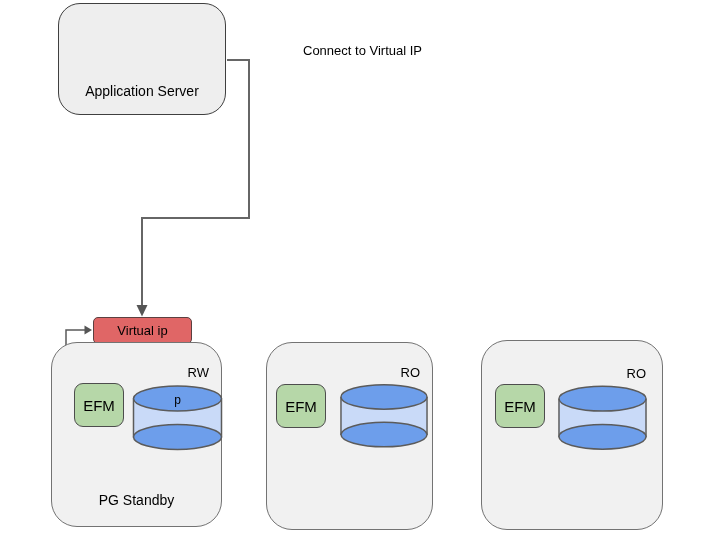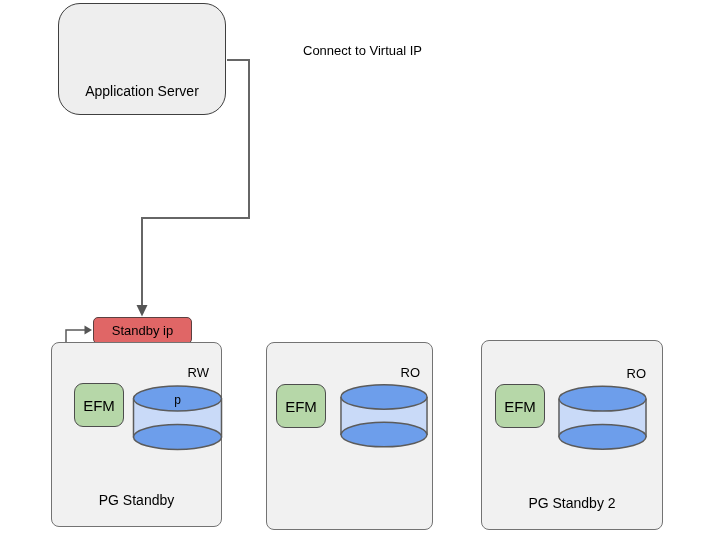--- a/index.html
+++ b/index.html
@@ -54,21 +54,21 @@
     display: flex;
     align-items: center;
     justify-content: center;
     font-size: 13px;
   }
   
   .node {
     position: absolute;
     background: #f1f1f1;
     border: 1.5px solid #737373;
-    border-radius: 8px;
+    border-radius: 26px;
     box-sizing: border-box;
   }
   .node-0 { left: 51px;  top: 342px; width: 171px; height: 185px; }
   .node-1 { left: 266px; top: 342px; width: 167px; height: 188px; }
   .node-2 { left: 481px; top: 340px; width: 182px; height: 190px; }
   .access {
     position: absolute;
     top: 22px; right: 12px;
     font-size: 13px;
   }
@@ -118,21 +118,21 @@
     <polygon points="84.5,325.5 84.5,334.5 92,330" fill="#555555"></polygon>
   </svg>
 
   <div class="app-server">
     <span class="box-label">Application Server</span>
   </div>
 
   <div class="note">Connect to Virtual IP</div>
 
   <div class="vip">
-    <span>Standby ip</span>
+    <span>Virtual ip</span>
   </div>
 
   <div class="node node-0">
     <span class="access">RW</span>
     <div class="efm">
       <span>EFM</span>
     </div>
     <svg class="cyl" width="91" height="66" viewBox="0 0 90 66" xmlns="http://www.w3.org/2000/svg">
       <rect x="1" y="13.5" width="88" height="39" fill="#c9daf8"></rect>
       <line x1="1" y1="13.5" x2="1" y2="52.5" stroke="#5b5b5b" stroke-width="1.5"></line>
@@ -165,16 +165,15 @@
       <span>EFM</span>
     </div>
     <svg class="cyl" width="89" height="66" viewBox="0 0 90 66" xmlns="http://www.w3.org/2000/svg">
       <rect x="1" y="13.5" width="88" height="39" fill="#c9daf8"></rect>
       <line x1="1" y1="13.5" x2="1" y2="52.5" stroke="#5b5b5b" stroke-width="1.5"></line>
       <line x1="89" y1="13.5" x2="89" y2="52.5" stroke="#5b5b5b" stroke-width="1.5"></line>
       <ellipse cx="45" cy="52" rx="44" ry="12.5" fill="#6d9eeb" stroke="#5b5b5b" stroke-width="1.5"></ellipse>
       <ellipse cx="45" cy="13.5" rx="44" ry="12.5" fill="#6d9eeb" stroke="#5b5b5b" stroke-width="1.5"></ellipse>
       <text x="45" y="18.5" text-anchor="middle"></text>
     </svg>
-    <span class="node-name">PG Standby 2</span>
   </div>
 
 </div>
 
 </body></html>

